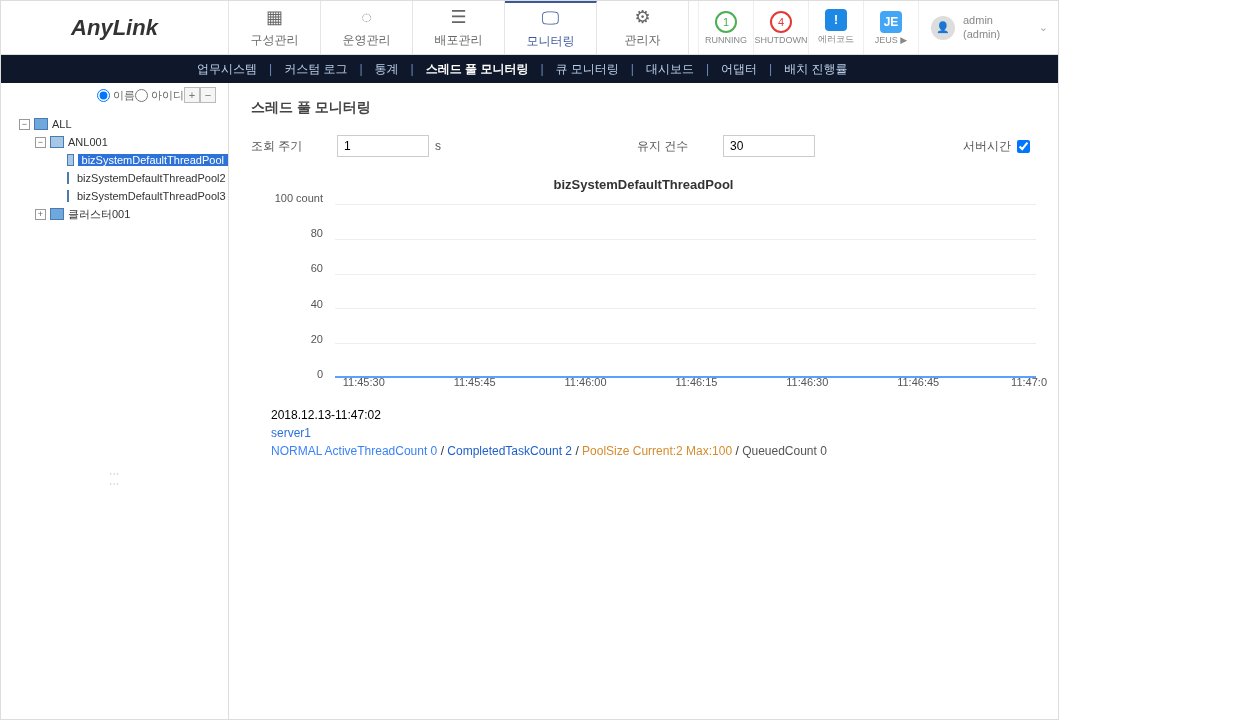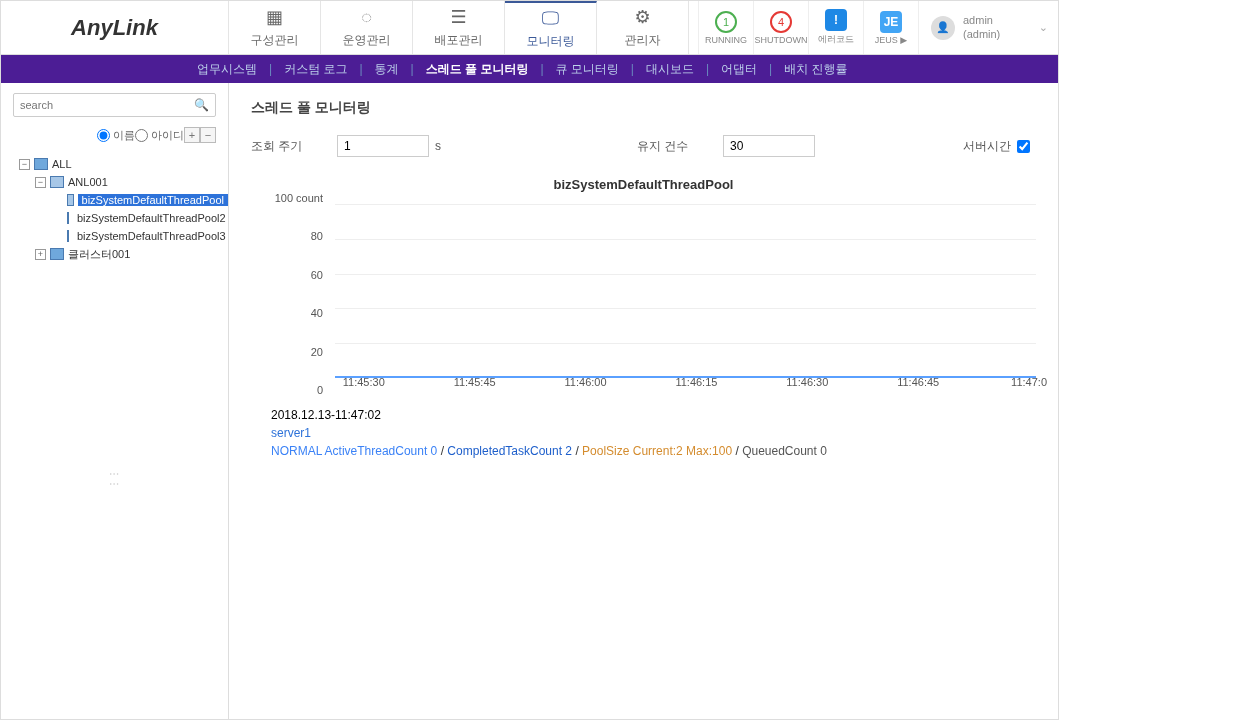--- a/index.html
+++ b/index.html
@@ -22,21 +22,21 @@
 .status-circle.red { border-color: #e53935; color: #e53935; }
 .status-square { width: 22px; height: 22px; border-radius: 4px; display: flex; align-items: center; justify-content: center; color: #fff; font-size: 12px; margin-bottom: 2px; font-weight: bold;}
 .status-square.blue { background: #1e88e5; }
 .status-square.lblue { background: #42a5f5; }
 .user-box { width: 140px; display: flex; align-items: center; border-left: 1px solid #eee; padding-left: 12px; color: #888; font-size: 11px;}
 .user-icon { width: 24px; height: 24px; background: #ddd; border-radius: 50%; margin-right: 8px; display:flex; align-items:center; justify-content:center; color:#aaa;}
 .user-info { display: flex; flex-direction: column; line-height: 1.2; }
 .chev { margin-left: auto; margin-right: 10px; color: #aaa; }
 
 
-.subnav { height: 28px; background: #4c1d95; color: #bcd0ea; display: flex; align-items: center; padding-left: 184px; font-size: 12px; }
+.subnav { height: 28px; background: #0f172a; color: #bcd0ea; display: flex; align-items: center; padding-left: 184px; font-size: 12px; }
 .subnav-item { padding: 0 12px; cursor: pointer; position: relative; }
 .subnav-item.active { color: #fff; font-weight: bold; }
 .subnav-sep { color: #6b8bbf; }
 
 
 .main-body { flex: 1; display: flex; overflow: hidden; background: #fafafa;}
 .sidebar { width: 228px; border-right: 1px solid #ddd; background: #fff; display: flex; flex-direction: column; position: relative;}
 .search-wrap { padding: 10px 12px 6px; }
 .search-box { width: 100%; height: 24px; border: 1px solid #ccc; border-radius: 2px; display: flex; align-items: center; padding: 0 6px; }
 .search-box input { border: none; outline: none; flex: 1; font-size: 11px; }
@@ -65,21 +65,21 @@
 .ctrl-label { width: 80px; }
 .ctrl-input { width: 92px; height: 22px; border: 1px solid #ccc; padding: 0 6px; font-size: 12px; }
 .controls-group { display: flex; align-items: center; gap: 6px; }
 .group-gap { width: 180px; }
 .chk-label { margin-left: auto; display: flex; align-items: center; gap: 6px; margin-right: 6px;}
 
 
 .chart-wrap { }
 .chart-title { text-align: center; font-size: 13px; font-weight: bold; color: #333; margin-bottom: 6px; }
 .chart-area { position: relative; height: 200px; margin-left: 20px; }
-.y-axis { position: absolute; left: 0; top: 0; bottom: 8px; width: 60px; text-align: right; }
+.y-axis { position: absolute; left: 0; top: 0; bottom: 24px; width: 60px; text-align: right; }
 .y-tick { position: absolute; right: 8px; font-size: 11px; color: #555; transform: translateY(-50%); }
 .y-unit { font-size: 11px; color: #555; }
 .plot { position: absolute; left: 64px; right: 0; top: 6px; bottom: 20px; }
 .grid-line { position: absolute; left: 0; right: 0; border-top: 1px solid #eee; }
 .baseline { position: absolute; left: 0; right: 0; bottom: 0; border-top: 2px solid #5aa0ff; }
 .x-ticks { position: absolute; left: 64px; right: 0; bottom: 4px; height: 20px; margin-left: 8px; }
 .x-tick { position: absolute; font-size: 11px; color: #555; transform: translateX(-50%); top: 2px;}
 .chart-legend { margin: 8px 0 0 20px; font-size: 12px; line-height: 1.5; }
 .leg-time { color: #000000; }
 .leg-server { color: #2d72d9; }
@@ -160,26 +160,20 @@
     <span class="subnav-item">대시보드</span>
       <span class="subnav-sep">|</span>
     <span class="subnav-item">어댑터</span>
       <span class="subnav-sep">|</span>
     <span class="subnav-item">배치 진행률</span>
   </div>
 
   <div class="main-body">
 
     <div class="sidebar">
-      <div class="search-wrap">
-        <div class="search-box">
-          <input type="text" placeholder="search" style="">
-          <span class="search-ico">🔍</span>
-        </div>
-      </div>
       <div class="radio-row">
         <label>
             <input type="radio" name="nm" checked="" style=""> 
             <span>이름</span>
           </label>
         <label>
             <input type="radio" name="nm" style=""> 
             <span>아이디</span>
           </label>
         <span class="sq-btn">+</span>

